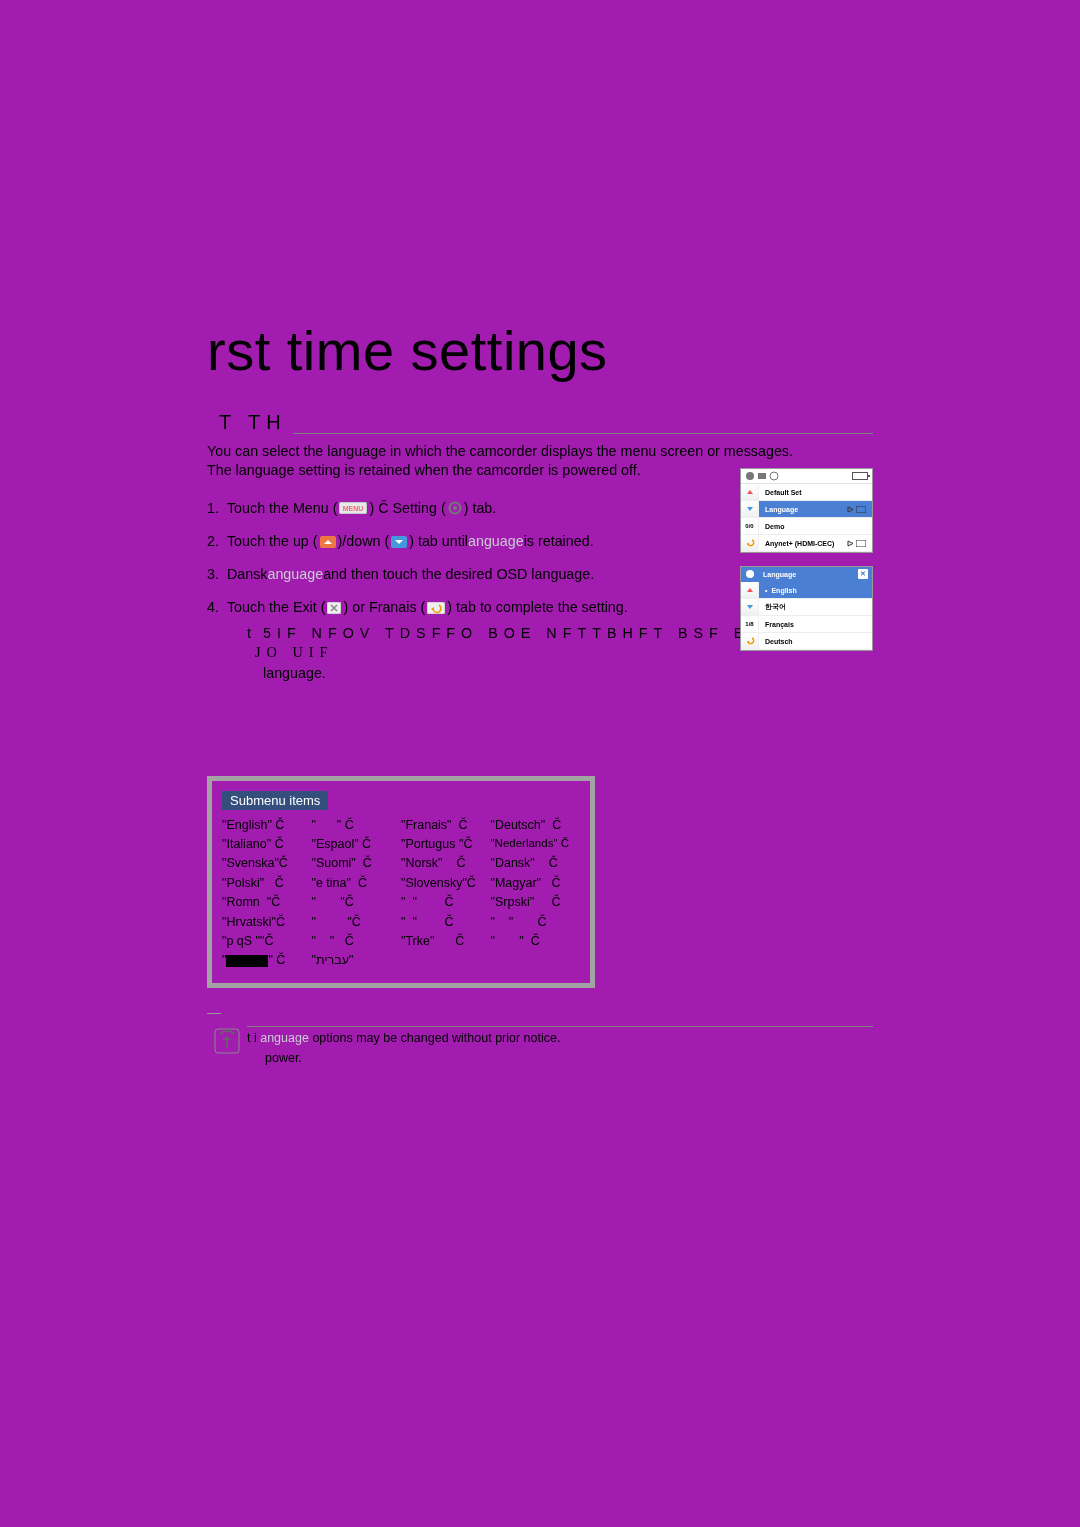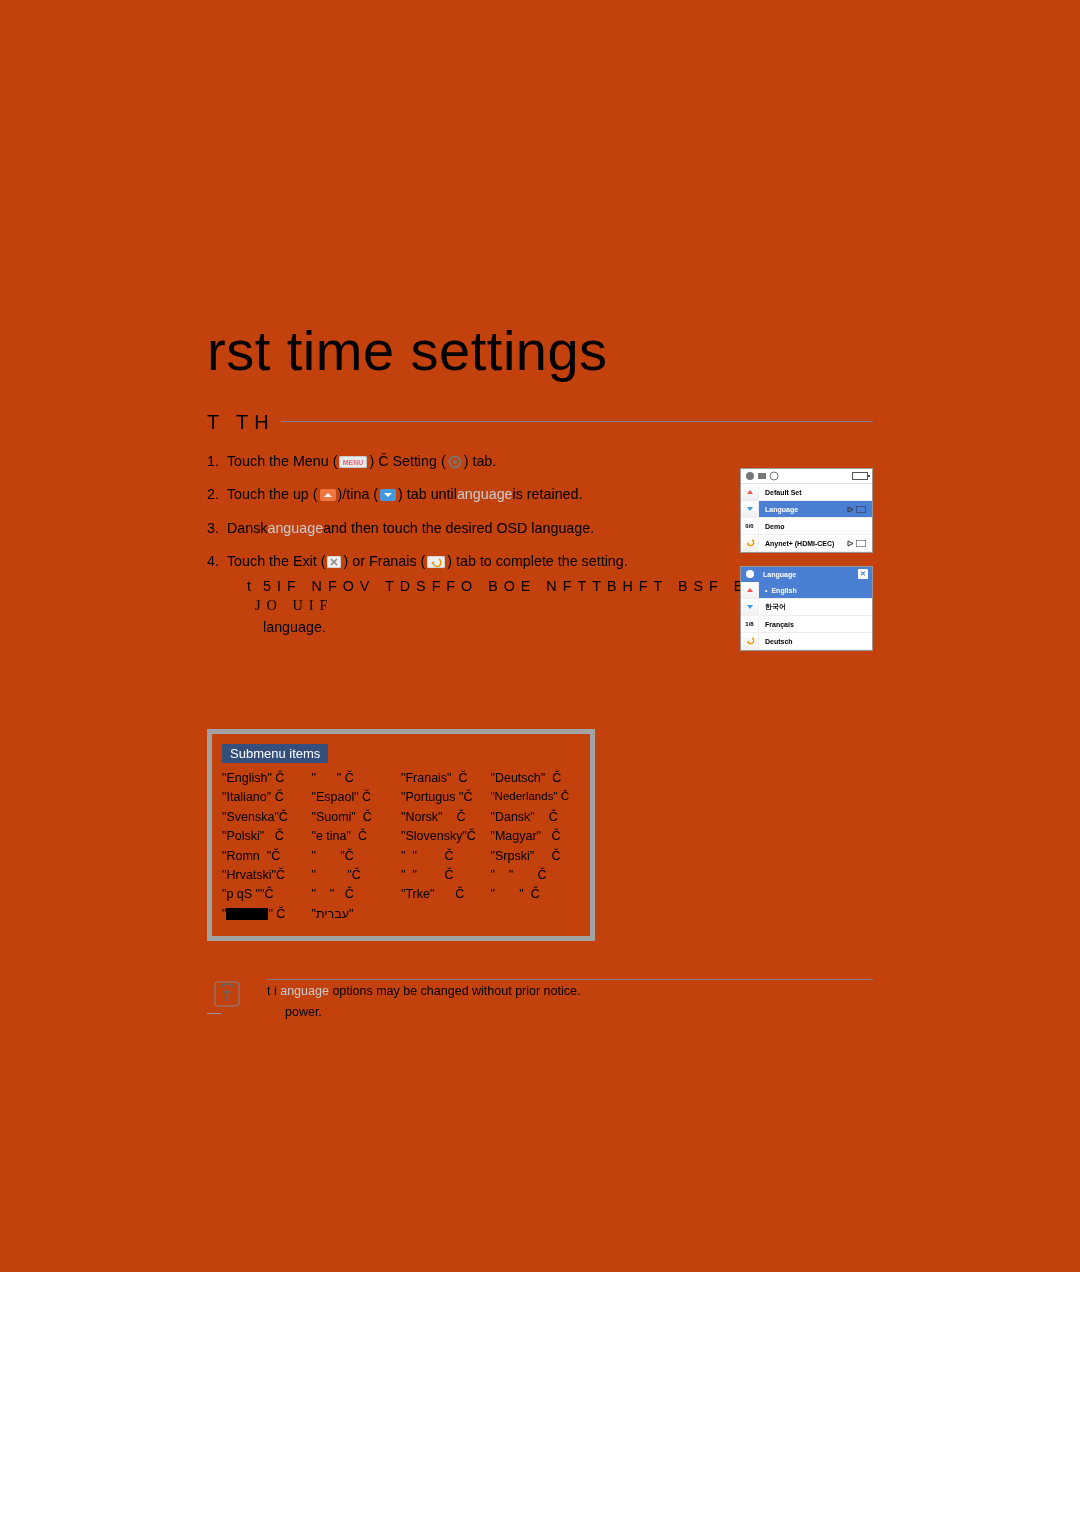--- a/index.html
+++ b/index.html
@@ -1,21 +1,21 @@
 <!DOCTYPE html>
 <html><head>
 <meta charset="utf-8">
 <style>
   * { margin: 0; padding: 0; box-sizing: border-box; }
   html, body { background: #fff; font-family: Arial, Helvetica, sans-serif; color: #000; }
-  .page { width: 1080px; height: 1272px; position: relative; margin: 0 auto; background: #c2410c; }
+  .page { width: 1080px; height: 1527px; position: relative; margin: 0 auto; background: #a21caf; }
   .content { position: absolute; left: 207px; top: 318px; right: 207px; }
   .title-wrap {}
   .title { font-size: 56px; font-weight: 300; letter-spacing: .5px; color: #000; }
-  .subtitle-bar { display: flex; align-items: flex-start; margin-top: 28px; }
+  .subtitle-bar { display: flex; align-items: flex-end; margin-top: 28px; margin-left: 12px; }
   .subtitle { font-size: 20px; letter-spacing: 6px; color: #000; }
   .hr { flex: 1; height: 1px; background: #808080; margin-left: 6px; margin-top: 10px; }
   .intro { margin-top: 8px; font-size: 14.3px; line-height: 1.35; }
   .steps { margin-top: 18px; }
   .step { font-size: 14.3px; line-height: 1.35; margin-top: 14px; display: flex; align-items: center; flex-wrap: wrap; }
   .num { margin-right: 8px; }
   .faded { color: #c9ccd1; }
   .icon { display: inline-block; vertical-align: middle; margin: 0 2px; }
   .icon svg { display: block; }
   .tail { margin-top: 6px; font-size: 14.3px; line-height: 1.35; }
@@ -43,21 +43,21 @@
   .ui-title .x { position: absolute; right: 4px; top: 2px; width: 10px; height: 10px; background: #fff; color: #4a7fd4; display: flex; align-items: center; justify-content: center; font-size: 7px; border-radius: 1px; }
   
   .subbox { border: 5px solid #a3a3a3; margin-top: 92px; width: 388px; padding: 10px 10px 12px; }
   .subhead { background: #344f7c; color: #fff; display: inline-block; font-size: 13px; padding: 2px 8px; margin-top: -4px; margin-bottom: 6px; }
   .langgrid { font-size: 12.5px; line-height: 1.55; }
   .langgrid .row { display: flex; }
   .langgrid .cell { width: 92px; white-space: nowrap; }
   .langgrid .bk { display: inline-block; background: #000; width: 42px; height: 12px; vertical-align: middle; }
   .langgrid .gf { color: #c8cbd0; }
   
-  .notesec { margin-top: 38px; display: flex; gap: 20px; }
+  .notesec { margin-top: 38px; display: flex; }
   .noteicon { width: 40px; display: flex; align-items: flex-start; justify-content: center; padding-top: 2px; }
   .notebody { flex: 1; font-size: 12.5px; line-height: 1.5; }
   .notebody .nrow { margin-top: 2px; }
   .notebody .pw { padding-left: 18px; }
   .top-rule { height: 1px; background: #808080; margin-bottom: 2px; }
   
   .pagefoot { position: absolute; left: 207px; top: 1002px; height: 22px; display: flex; align-items: center; }
   .pagefoot .ln { width: 14px; height: 1px; background: #999; margin-right: -14px; }
   
   
@@ -71,20 +71,24 @@
 
     <div class="title-wrap">
       <div class="title">rst time settings</div>
     </div>
 
     <div class="subtitle-bar">
       <span class="subtitle">T  TH</span>
       <span class="hr"></span>
     </div>
 
+    <div class="intro">
+      <div>You can select the language in which the camcorder displays the menu screen or messages.</div>
+      <div>The language setting is retained when the camcorder is powered off.</div>
+    </div>
 
     <div class="steps">
 
       <div class="step">
         <span class="num">1.</span>
         <span>Touch the Menu (</span>
         <span class="icon">
           <svg width="28" height="12" viewBox="0 0 28 12">
               <rect x="0" y="0" width="28" height="12" rx="2" fill="#e8e8e8" stroke="#9aa"></rect>
               <text x="14" y="9" font-size="7" text-anchor="middle" fill="#e67" font-weight="bold">MENU</text>
@@ -102,21 +106,21 @@
 
       <div class="step">
         <span class="num">2.</span>
         <span>Touch the up (</span>
         <span class="icon">
           <svg width="16" height="12" viewBox="0 0 16 12">
               <rect width="16" height="12" rx="2" fill="#e74"></rect>
               <path d="M4 8 L8 4 L12 8 Z" fill="#fff"></path>
             </svg>
         </span>
-        <span>)/tina (</span>
+        <span>)/down (</span>
         <span class="icon">
           <svg width="16" height="12" viewBox="0 0 16 12">
               <rect width="16" height="12" rx="2" fill="#49d"></rect>
               <path d="M4 4 L8 8 L12 4 Z" fill="#fff"></path>
             </svg>
         </span>
         <span>) tab until </span>
         <span class="faded">anguage</span>
         <span> is retained.</span>
       </div>

